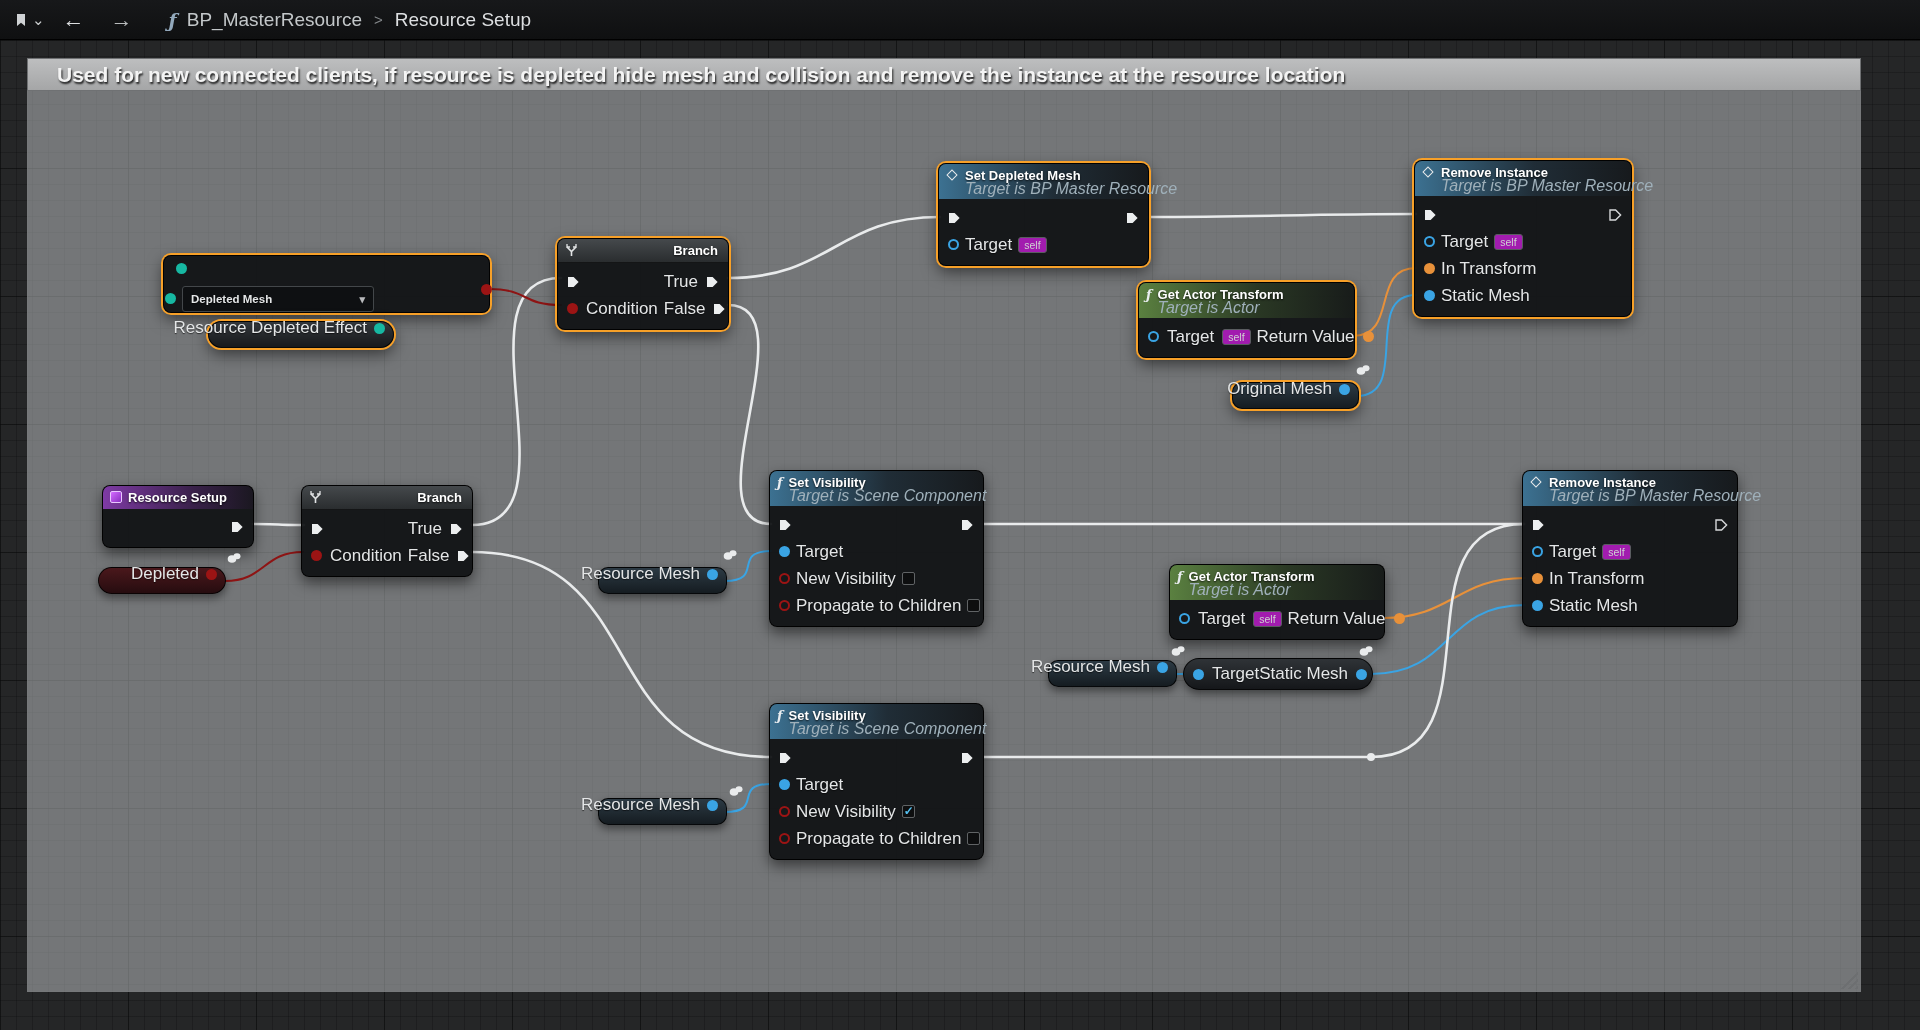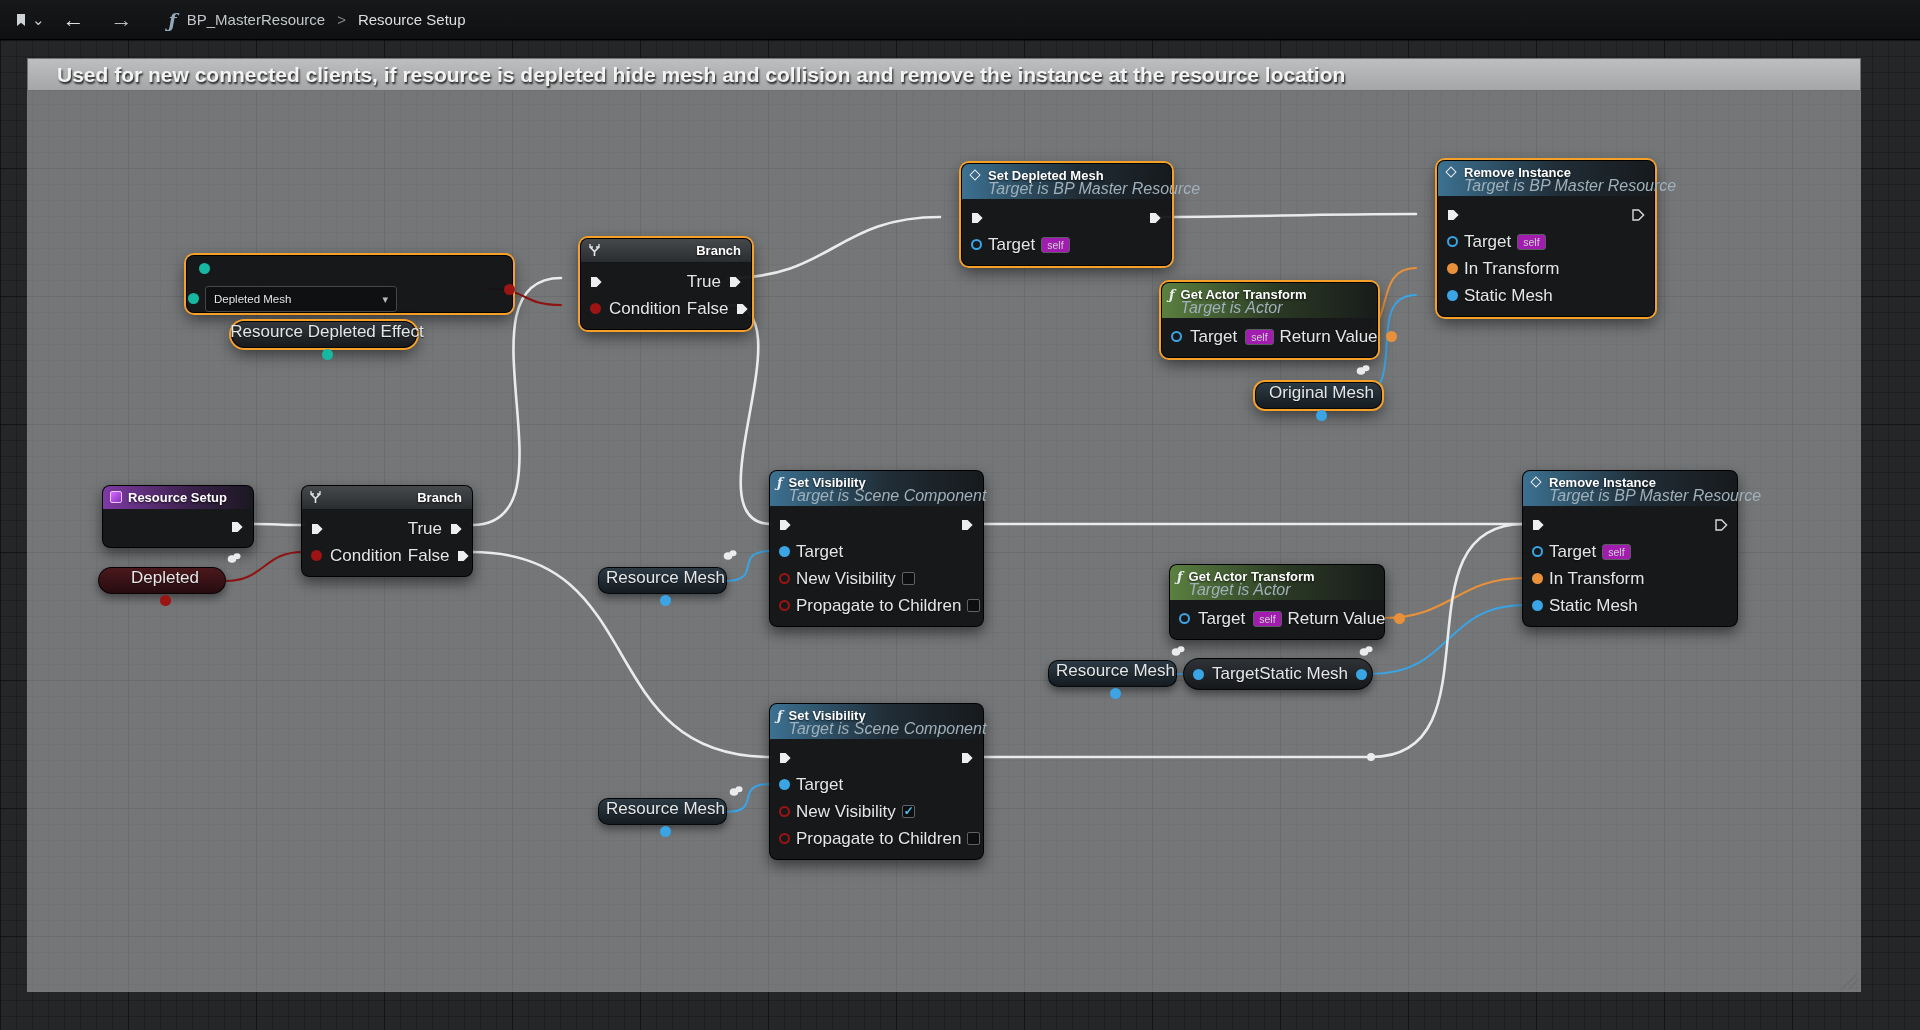--- a/index.html
+++ b/index.html
@@ -8,21 +8,21 @@
 
   
   .topbar { position:absolute; left:0; top:0; width:1920px; height:40px; z-index:10;
             background:linear-gradient(180deg,#17181a,#0f1011); border-bottom:1px solid #000;
             display:flex; align-items:center; gap:10px; padding:0 14px; }
   .tb-icon { color:#cfd2d4; font-size:15px; display:flex; align-items:center; gap:2px; }
   .tb-arrow { color:#dcdee0; font-size:22px; font-weight:bold; line-height:20px; padding:0 8px; cursor:pointer; }
   .tb-arrow.fwd { color:#b9bcbe; }
   .tb-f { font-family:"DejaVu Serif", serif; font-style:italic; font-weight:bold;
           color:#93a9bc; font-size:19px; margin-left:18px; }
-  .crumb { font-size:15px; color:#c3c7c9; }
+  .crumb { font-size:19px; color:#c3c7c9; }
   .crumb.cur { color:#dddfe1; }
   .crumb-sep { font-size:15px; color:#84888b; padding:0 2px; }
 
   
   .canvas { position:absolute; left:0; top:40px; width:1920px; height:990px; z-index:0;
             background-color:#252627;
             background-image:
               linear-gradient(rgba(10,11,12,0.55) 1px, transparent 1px),
               linear-gradient(90deg, rgba(10,11,12,0.55) 1px, transparent 1px),
               linear-gradient(rgba(15,16,17,0.33) 1px, transparent 1px),
@@ -41,21 +41,21 @@
   .comment-resize { position:absolute; right:2px; bottom:2px; width:18px; height:18px;
                     clip-path:polygon(100% 0, 100% 100%, 0 100%);
                     background:repeating-linear-gradient(135deg, transparent 0 3px, #6d6f71 3px 5px); }
 
   
   #wire-layer { position:absolute; left:0; top:0; z-index:2; pointer-events:none; }
 
   
   .node { position:absolute; z-index:3; border-radius:8px; background:rgba(16,18,20,0.94);
           border:1px solid rgba(0,0,0,0.9); box-shadow:0 6px 14px rgba(0,0,0,0.5); }
-  .node.sel, .pill.sel, .compact.sel { box-shadow:0 0 0 2px #f7a028, 0 6px 16px rgba(0,0,0,0.55);margin-left:23px; }
+  .node.sel, .pill.sel, .compact.sel { box-shadow:0 0 0 2px #f7a028, 0 6px 16px rgba(0,0,0,0.55); }
   .hdr { display:flex; align-items:flex-start; gap:6px; padding:4px 10px 4px 7px;
          border-radius:7px 7px 0 0; }
   .hdr-blue   { background:linear-gradient(90deg, rgba(62,118,152,0.95), rgba(40,62,78,0.55) 55%, rgba(25,32,38,0.22)); }
   .hdr-green  { background:linear-gradient(90deg, rgba(94,134,66,0.95), rgba(58,82,44,0.55) 55%, rgba(30,40,26,0.22)); }
   .hdr-purple { background:linear-gradient(90deg, rgba(132,60,172,0.95), rgba(80,38,105,0.6) 60%, rgba(40,22,52,0.25)); }
   .hdr-gray   { background:linear-gradient(180deg,#45494c,#2a2d2f); border-bottom:1px solid #141516; border-radius:7px 7px 0 0;justify-content:space-between; }
   .htxt { display:flex; flex-direction:column; }
   .ttl { font-size:13px; font-weight:bold; color:#ffffff; line-height:15px; white-space:nowrap;
          text-shadow:0 1px 2px rgba(0,0,0,0.8); }
   .sub { font-size:16px; font-style:italic; color:#9fb0ba; line-height:12px; white-space:nowrap; }
@@ -80,23 +80,23 @@
   .pf-teal { background:#17b8a2; }
   .xp { flex:none; }
   .abs { position:absolute; }
   .cb { width:13px; height:13px; background:#0d0e0f; border:1px solid #606365;
         border-radius:2px; position:relative; flex:none; cursor:pointer; }
   .cb.checked::after { content:"✓"; position:absolute; left:1px; top:-2px;
         font-size:12px; font-weight:bold; color:#55c2f2; }
 
   
   .pill { position:absolute; z-index:3; height:27px; border-radius:14px;
-          display:flex; align-items:center; justify-content:flex-start; gap:7px;
+          display:flex; align-items:center; justify-content:flex-end; gap:7px;
           padding:0 8px 13px 14px; background:linear-gradient(180deg,#33373b,#17191c);
-          border:1px solid rgba(0,0,0,0.85); box-shadow:0 4px 9px rgba(0,0,0,0.45);flex-direction:column; }
+          border:1px solid rgba(0,0,0,0.85); box-shadow:0 4px 9px rgba(0,0,0,0.45); }
   .pill-red  { background:linear-gradient(180deg,#4a181c,#260c0f); }
   .pill-blue { background:linear-gradient(180deg,#2c3a44,#151c21);border-radius:10px; }
 
   .compact { position:absolute; z-index:3; height:32px; border-radius:16px;
              display:flex; align-items:center; justify-content:space-between; padding:0 9px;
              background:linear-gradient(180deg,#2f3337,#15171a);
              border:1px solid rgba(0,0,0,0.85); box-shadow:0 4px 9px rgba(0,0,0,0.45); }
 
   
   .dd { position:absolute; left:18px; top:30px; width:192px; height:26px;
@@ -149,21 +149,21 @@
     <path d="M 725 581 C 765 581, 731 551, 771 551" stroke="#3aa4e4" stroke-width="2" fill="none" stroke-linecap="round"></path>
     <path d="M 1383 618 C 1451.8 618, 1456.2 578, 1525 578" stroke="#e8913a" stroke-width="2" fill="none" stroke-linecap="round"></path>
     <path d="M 1175 674 C 1215 674, 1146 674, 1186 674" stroke="#3aa4e4" stroke-width="2" fill="none" stroke-linecap="round"></path>
     <path d="M 1371 674 C 1453.3 674, 1442.7 605, 1525 605" stroke="#3aa4e4" stroke-width="2" fill="none" stroke-linecap="round"></path>
     <path d="M 984 757 C 1138.8 757, 1216.2 757, 1371 757" stroke="#e9ebec" stroke-width="2.6" fill="none" stroke-linecap="round"></path>
     <path d="M 1371 757 C 1502.1 757, 1392.9 524, 1524 524" stroke="#e9ebec" stroke-width="2.6" fill="none" stroke-linecap="round"></path>
     <path d="M 725 812 C 765 812, 731 784, 771 784" stroke="#3aa4e4" stroke-width="2" fill="none" stroke-linecap="round"></path>
     <circle cx="1371" cy="757" r="4" fill="#e9ebec"></circle>
   </svg>
 
-<div class="node sel" style="left:163px; top:255px; width:327px; height:58px;">
+<div class="node sel" style="left:163px; top:255px; width:327px; height:58px;font-weight:bold;">
   <span class="dpin pf-teal abs" style="left:12px; top:7px;"></span>
   <span class="dpin pf-teal abs" style="left:1px; top:37px;"></span>
   <span class="dpin pf-bool abs" style="right:-3px; top:28px;"></span>
   <div class="dd">
     <span class="lbl">Depleted Mesh</span>
     <span class="chev">▾</span>
   </div>
 </div>
 
 <div class="pill sel" style="left:208px; top:321px; width:186px;">

